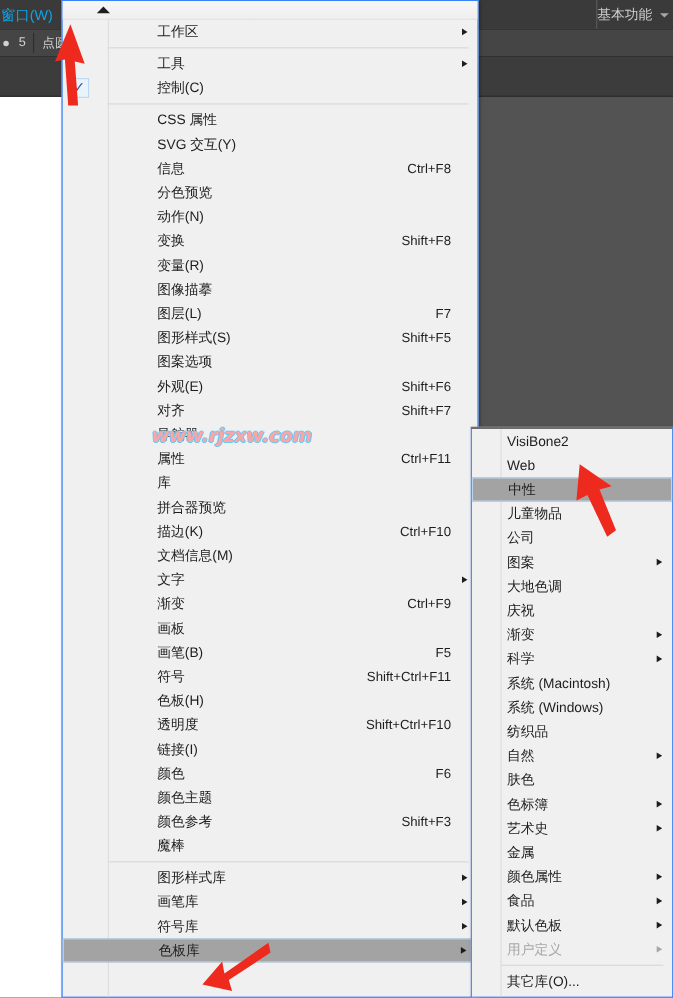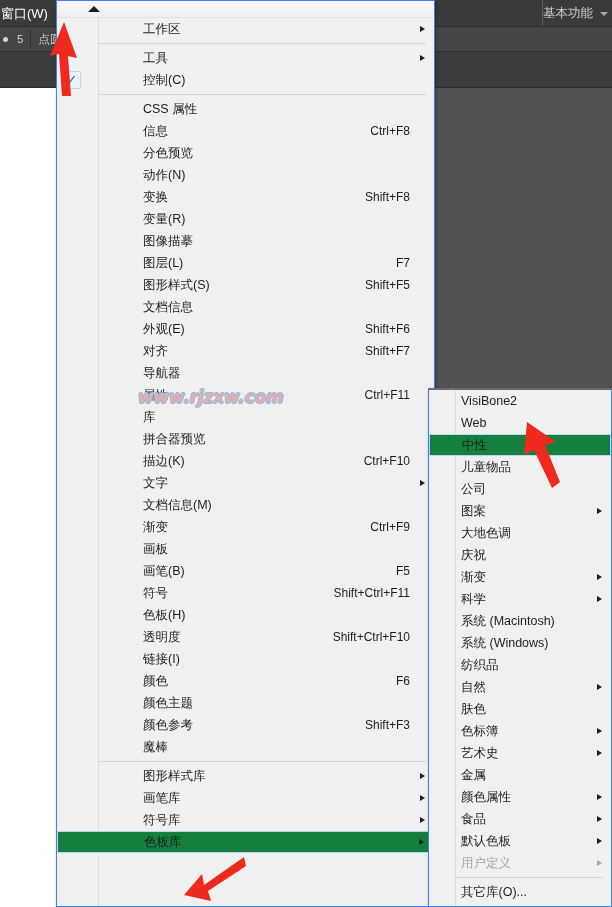--- a/index.html
+++ b/index.html
@@ -26,21 +26,21 @@
   #menubar-strip {
     position: absolute;
     left: 0; top: 0;
     width: 612px; height: 26px;
     background: #3a3a3a;
   }
   #menu-window-label {
     position: absolute;
     left: 0; top: 4px;
     width: 54px; height: 19px;
-    color: #ffffff;
+    color: #0ea5e9;
     font-size: 13px;
     line-height: 19px;
     text-align: left;
     padding-left: 1px;
     box-sizing: border-box;
     white-space: nowrap;
   }
   #workspace-switcher {
     position: absolute;
     right: 4px; top: 0;
@@ -158,21 +158,21 @@
     position: absolute;
     right: 9px;
     width: 0; height: 0;
     border-top: 3.5px solid transparent;
     border-bottom: 3.5px solid transparent;
     border-left: 5px solid #1d1d1d;
   }
   .menu-item.disabled .mi-label { color: #a6a6a6; text-align: center; }
   .menu-item.disabled .mi-arrow { border-left-color: #a6a6a6; }
   .menu-item.hl {
-    background: #15803d;
+    background: #a3a3a3;
     border: 1px solid #b9d7ef;
     text-decoration: underline;
   }
   .menu-sep {
     height: 1px;
     background: #d6d6d6;
   }
   .menu-check {
     position: absolute;
     left: 6px;
@@ -292,20 +292,23 @@
       </div>
       <div class="menu-item">
         <span class="menu-check">✓</span>
         <span class="mi-label">控制(C)</span>
       </div>
       <div class="menu-sep"></div>
       <div class="menu-item">
         <span class="mi-label">CSS 属性</span>
       </div>
       <div class="menu-item">
+        <span class="mi-label">SVG 交互(Y)</span>
+      </div>
+      <div class="menu-item">
         <span class="mi-label">信息</span>
         <span class="mi-accel">Ctrl+F8</span>
       </div>
       <div class="menu-item">
         <span class="mi-label">分色预览</span>
       </div>
       <div class="menu-item">
         <span class="mi-label">动作(N)</span>
       </div>
       <div class="menu-item">
@@ -320,21 +323,21 @@
       </div>
       <div class="menu-item">
         <span class="mi-label">图层(L)</span>
         <span class="mi-accel">F7</span>
       </div>
       <div class="menu-item">
         <span class="mi-label">图形样式(S)</span>
         <span class="mi-accel">Shift+F5</span>
       </div>
       <div class="menu-item">
-        <span class="mi-label">文档信息</span>
+        <span class="mi-label">图案选项</span>
       </div>
       <div class="menu-item">
         <span class="mi-label">外观(E)</span>
         <span class="mi-accel">Shift+F6</span>
       </div>
       <div class="menu-item">
         <span class="mi-label">对齐</span>
         <span class="mi-accel">Shift+F7</span>
       </div>
       <div class="menu-item">
@@ -348,25 +351,25 @@
         <span class="mi-label">库</span>
       </div>
       <div class="menu-item">
         <span class="mi-label">拼合器预览</span>
       </div>
       <div class="menu-item">
         <span class="mi-label">描边(K)</span>
         <span class="mi-accel">Ctrl+F10</span>
       </div>
       <div class="menu-item">
+        <span class="mi-label">文档信息(M)</span>
+      </div>
+      <div class="menu-item">
         <span class="mi-label">文字</span>
         <span class="mi-arrow"></span>
-      </div>
-      <div class="menu-item">
-        <span class="mi-label">文档信息(M)</span>
       </div>
       <div class="menu-item">
         <span class="mi-label">渐变</span>
         <span class="mi-accel">Ctrl+F9</span>
       </div>
       <div class="menu-item">
         <span class="mi-label">画板</span>
       </div>
       <div class="menu-item">
         <span class="mi-label">画笔(B)</span>

